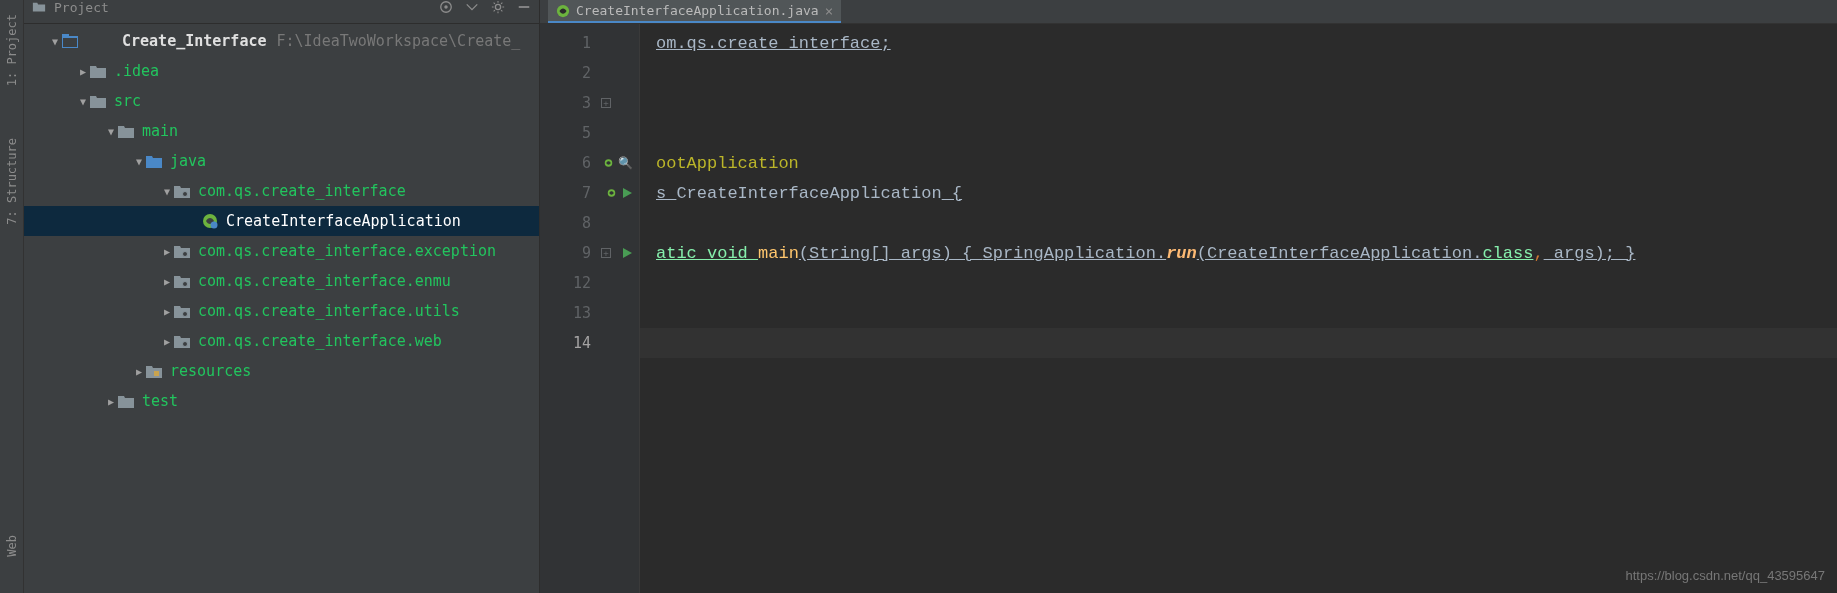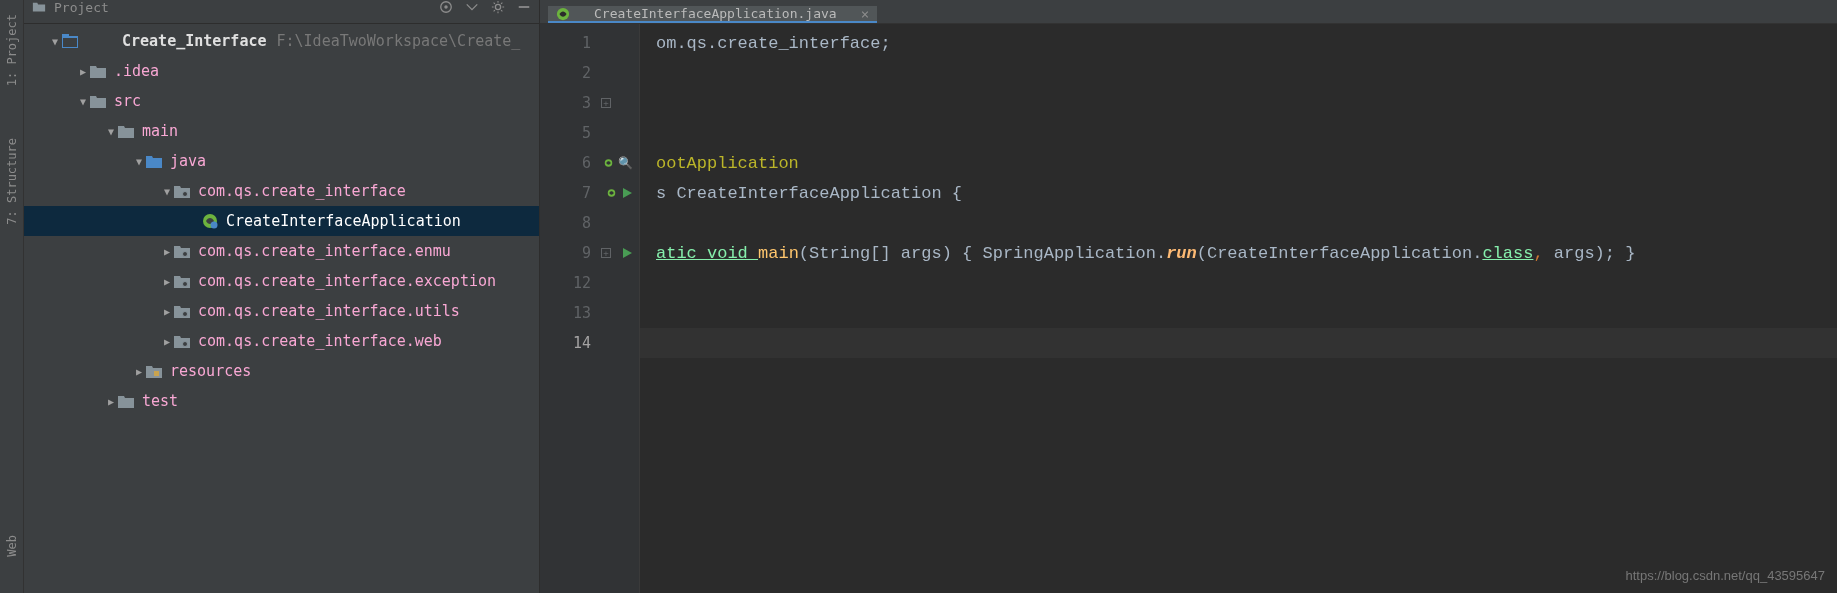--- a/index.html
+++ b/index.html
@@ -90,21 +90,21 @@
   width: 18px; height: 16px;
   display: inline-flex;
   align-items: center;
   margin-right: 6px;
 }
 .folder-icon { fill:#87939a; }
 .folder-icon.blue { fill:#4a88c7; }
 .folder-icon.gray { fill:#87939a; }
 .pkg-icon { fill:#87939a; }
 
-.node-label { color: #f9a8d4; }
+.node-label { color: #22c55e; }
 .tree-row.selected .node-label { color:#ffffff; }
 .tree-row.root .node-label { color:#e0e0e0;margin-left:36px; }
 
 
 .editor-area {
   flex: 1;
   display: flex;
   flex-direction: column;
   background: #2b2b2b;
   position: relative;
@@ -113,27 +113,27 @@
   height: 24px;
   background: #3c3f41;
   display: flex;
   align-items: flex-end;
   padding-left: 8px;
   border-bottom: 1px solid #323232;
 }
 .tab {
   background: #515658;
   color: #bbbbbb;
-  height: 17px;
+  height: 23px;
   display: flex;
   align-items: center;
   padding: 0 8px;
   font-size: 13px;
   border-bottom: 2px solid #4a88c7;
-  gap: 24px;
+  gap: 6px;
   cursor: pointer;
   font-family: Consolas, monospace;
 }
 .tab .close-x { color:#8c8c8c; font-size:14px; cursor:pointer; }
 
 .editor-body {
   flex: 1;
   display: flex;
   position: relative;
 }
@@ -179,21 +179,21 @@
   display:flex;
   align-items:center;
   padding-left: 16px;
   font-family: Consolas, 'Courier New', monospace;
   font-size: 17px;
   white-space: pre;
 }
 .code-row.current {
   background: #323232;
 }
-.tk-default { color: #a9b7c6; }
+.tk-default { color: #a9b7c6; text-decoration: underline; }
 .tk-keyword { color: #86efac; text-decoration: underline; }
 .tk-punct  { color: #cc7832; }
 .tk-annotation { color: #bbb529; }
 .tk-class { color: #a9b7c6; }
 .tk-italic { font-style: italic; color:#fdba74;font-weight:bold;}
 .tk-method { color: #ffc66d; }
 
 .watermark {
   position:absolute;
   right: 12px;
@@ -320,32 +320,32 @@
       </div>
       <div class="tree-row">
         <span class="indent" style="width:136px"></span>
         <span class="arrow collapsed"></span>
         <span class="node-icon">
           <svg width="16" height="14" viewBox="0 0 16 14">
             <path class="pkg-icon" d="M0 2h6l1 2h9v10H0z"></path>
             <circle cx="11" cy="10" r="2.5" fill="#3c3f41" stroke="#87939a"></circle>
           </svg>
         </span>
-        <span class="node-label">com.qs.create_interface.enmu</span>
+        <span class="node-label">com.qs.create_interface.exception</span>
       </div>
       <div class="tree-row">
         <span class="indent" style="width:136px"></span>
         <span class="arrow collapsed"></span>
         <span class="node-icon">
           <svg width="16" height="14" viewBox="0 0 16 14">
             <path class="pkg-icon" d="M0 2h6l1 2h9v10H0z"></path>
             <circle cx="11" cy="10" r="2.5" fill="#3c3f41" stroke="#87939a"></circle>
           </svg>
         </span>
-        <span class="node-label">com.qs.create_interface.exception</span>
+        <span class="node-label">com.qs.create_interface.enmu</span>
       </div>
       <div class="tree-row">
         <span class="indent" style="width:136px"></span>
         <span class="arrow collapsed"></span>
         <span class="node-icon">
           <svg width="16" height="14" viewBox="0 0 16 14">
             <path class="pkg-icon" d="M0 2h6l1 2h9v10H0z"></path>
             <circle cx="11" cy="10" r="2.5" fill="#3c3f41" stroke="#87939a"></circle>
           </svg>
         </span>

